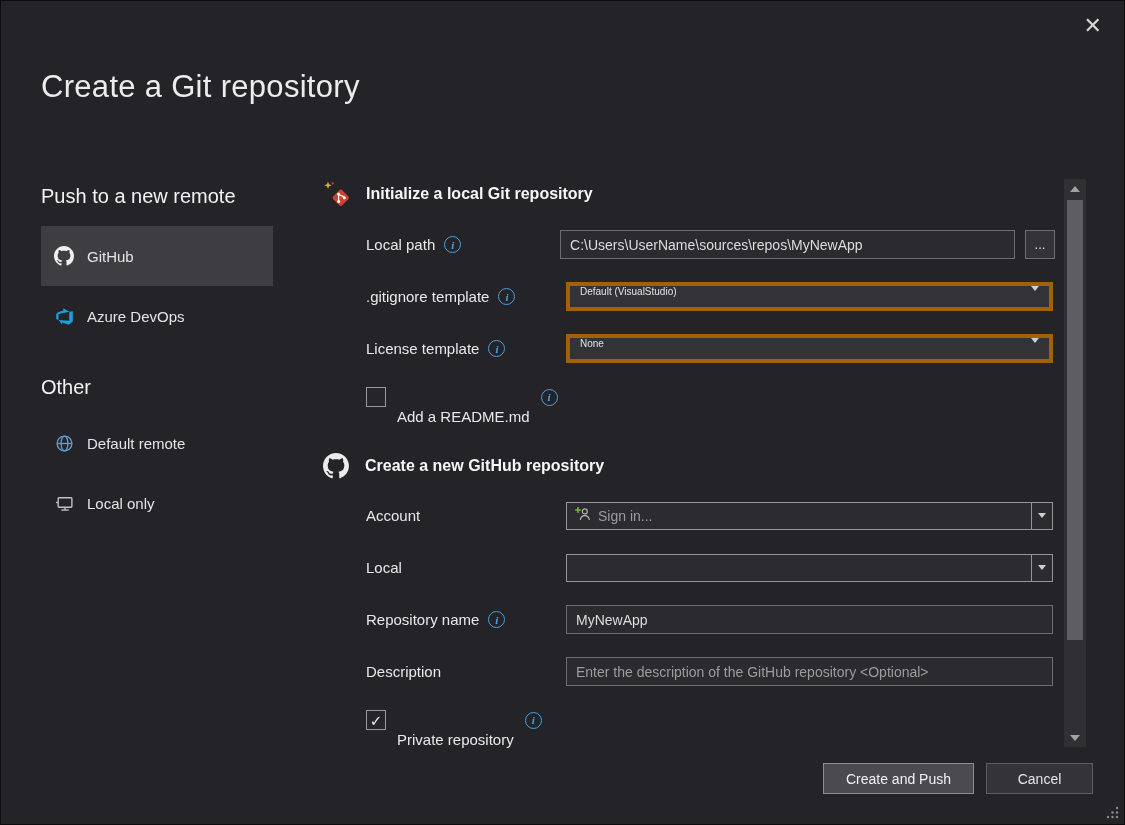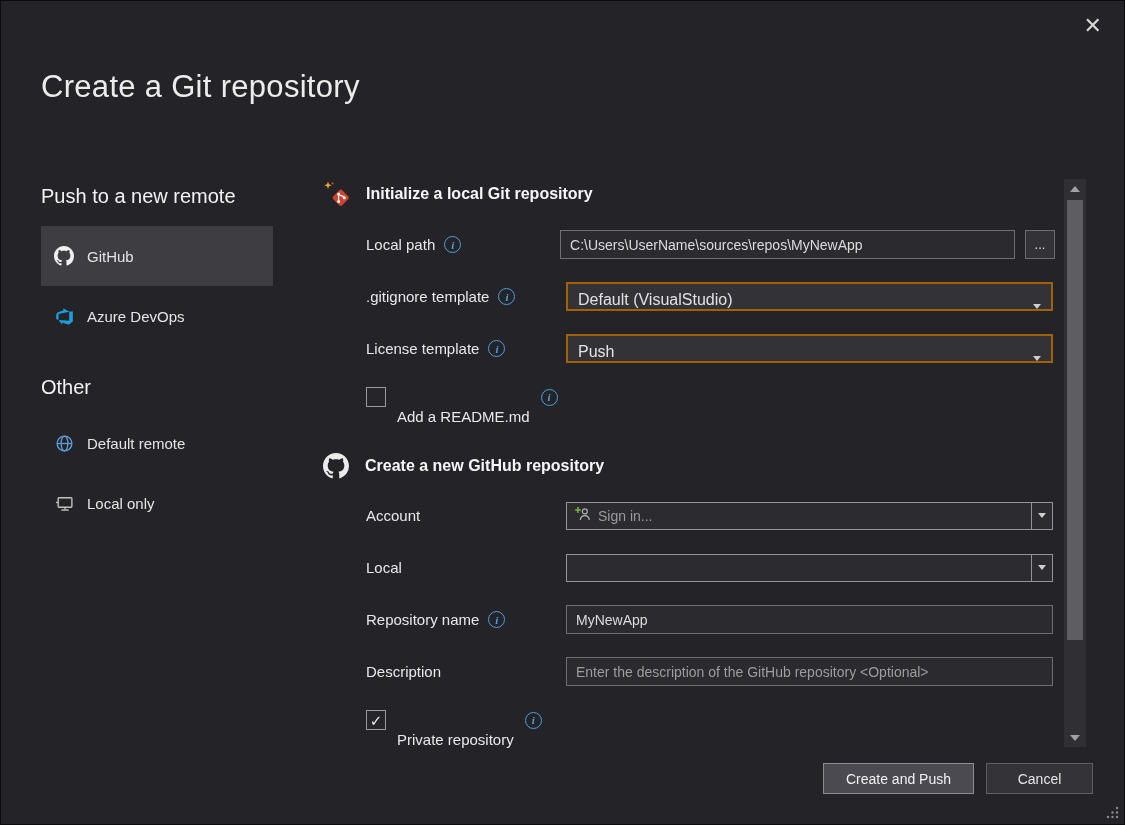--- a/index.html
+++ b/index.html
@@ -27,22 +27,22 @@
   .form-row{display:flex;align-items:center;height:29px;margin:0 0 23px 43px;}
   .form-row .label{width:200px;display:flex;align-items:center;gap:9px;font-size:15px;color:#e8e8e8;}
   .control{width:487px;display:flex;}
   .txt{box-sizing:border-box;height:29px;background:#2b2b2f;border:1px solid #6e6e72;color:#dcdcdc;
     font-size:14px;padding:0 9px;font-family:inherit;outline:none;width:100%;}
   .txt::placeholder{color:#9d9d9d;}
   .path-wrap{display:flex;gap:10px;width:510px;}
   .path-wrap .txt{flex:1;}
   .browse-btn{box-sizing:border-box;width:30px;height:29px;background:#333337;border:1px solid #6e6e72;
     color:#e0e0e0;font-size:13px;display:flex;align-items:center;justify-content:center;cursor:default;}
-  .dropdown{box-sizing:border-box;width:487px;height:29px;background:#333337;border:2px solid #a16207;
-    display:flex;align-items:flex-end;justify-content:space-between;padding:0 10px;font-size:16px;
+  .dropdown{box-sizing:border-box;width:487px;height:29px;background:#333337;border:4px solid #a16207;
+    display:flex;align-items:flex-start;justify-content:space-between;padding:0 10px;font-size:10px;
     color:#e2e2e2;cursor:default;}
   .caret{width:0;height:0;border-left:4px solid transparent;border-right:4px solid transparent;
     border-top:5px solid #cfcfcf;}
   .combo{box-sizing:border-box;width:487px;height:28px;background:#2c2c30;border:1px solid #94949a;
     display:flex;cursor:default;}
   .combo-main{flex:1;display:flex;align-items:center;gap:7px;padding:0 8px;font-size:14px;color:#9c9c9c;}
   .combo-arrow{width:20px;border-left:1px solid #94949a;display:flex;align-items:center;justify-content:center;}
   .check-row{display:flex;align-items:center;gap:11px;margin:0 0 22px 43px;height:22px;}
   .checkbox{box-sizing:border-box;width:20px;height:20px;border:1px solid #9a9a9e;background:#26262a;
     display:flex;align-items:center;justify-content:center;cursor:default;}
@@ -163,21 +163,21 @@
         <span class="caret"></span>
       </div>
     </div>
 
     <div class="form-row">
       <div class="label">
         <span>License template</span>
         <span class="info">i</span>
       </div>
       <div class="dropdown">
-        <span>Push</span>
+        <span>None</span>
         <span class="caret"></span>
       </div>
     </div>
 
     <div class="check-row">
       <span class="checkbox"></span>
       <span class="cb-label">Add a README.md</span>
       <span class="info">i</span>
     </div>
 

